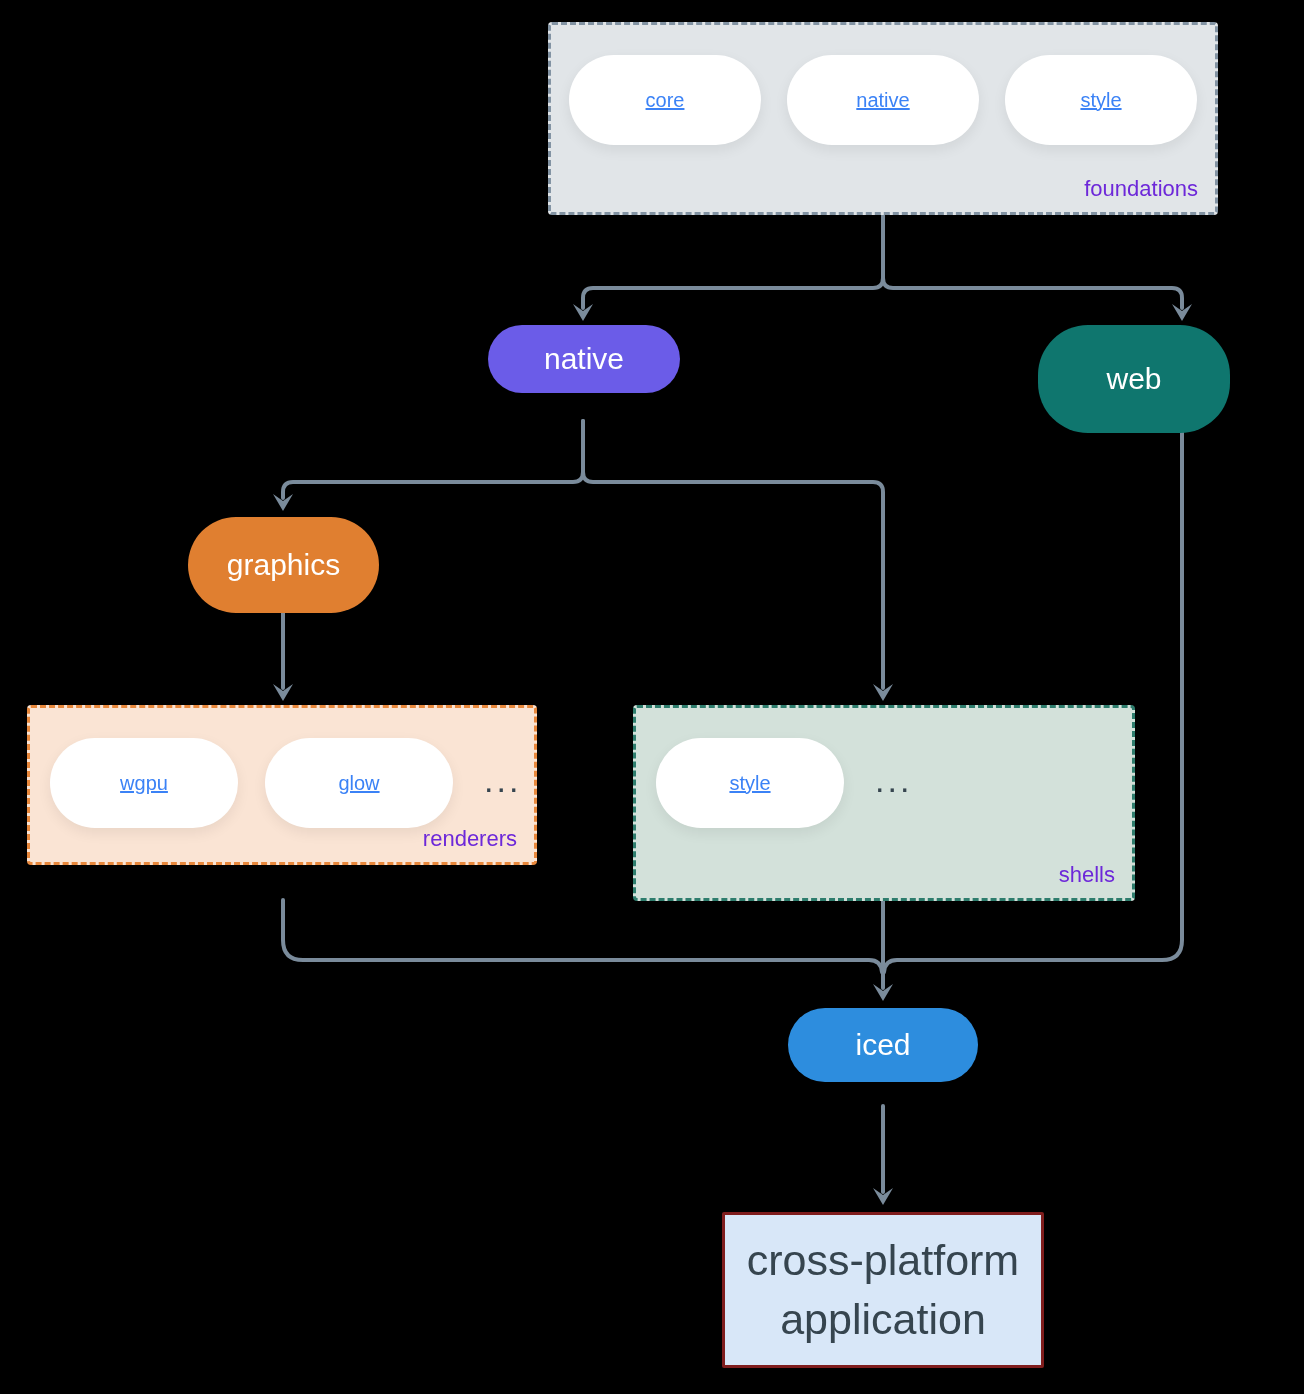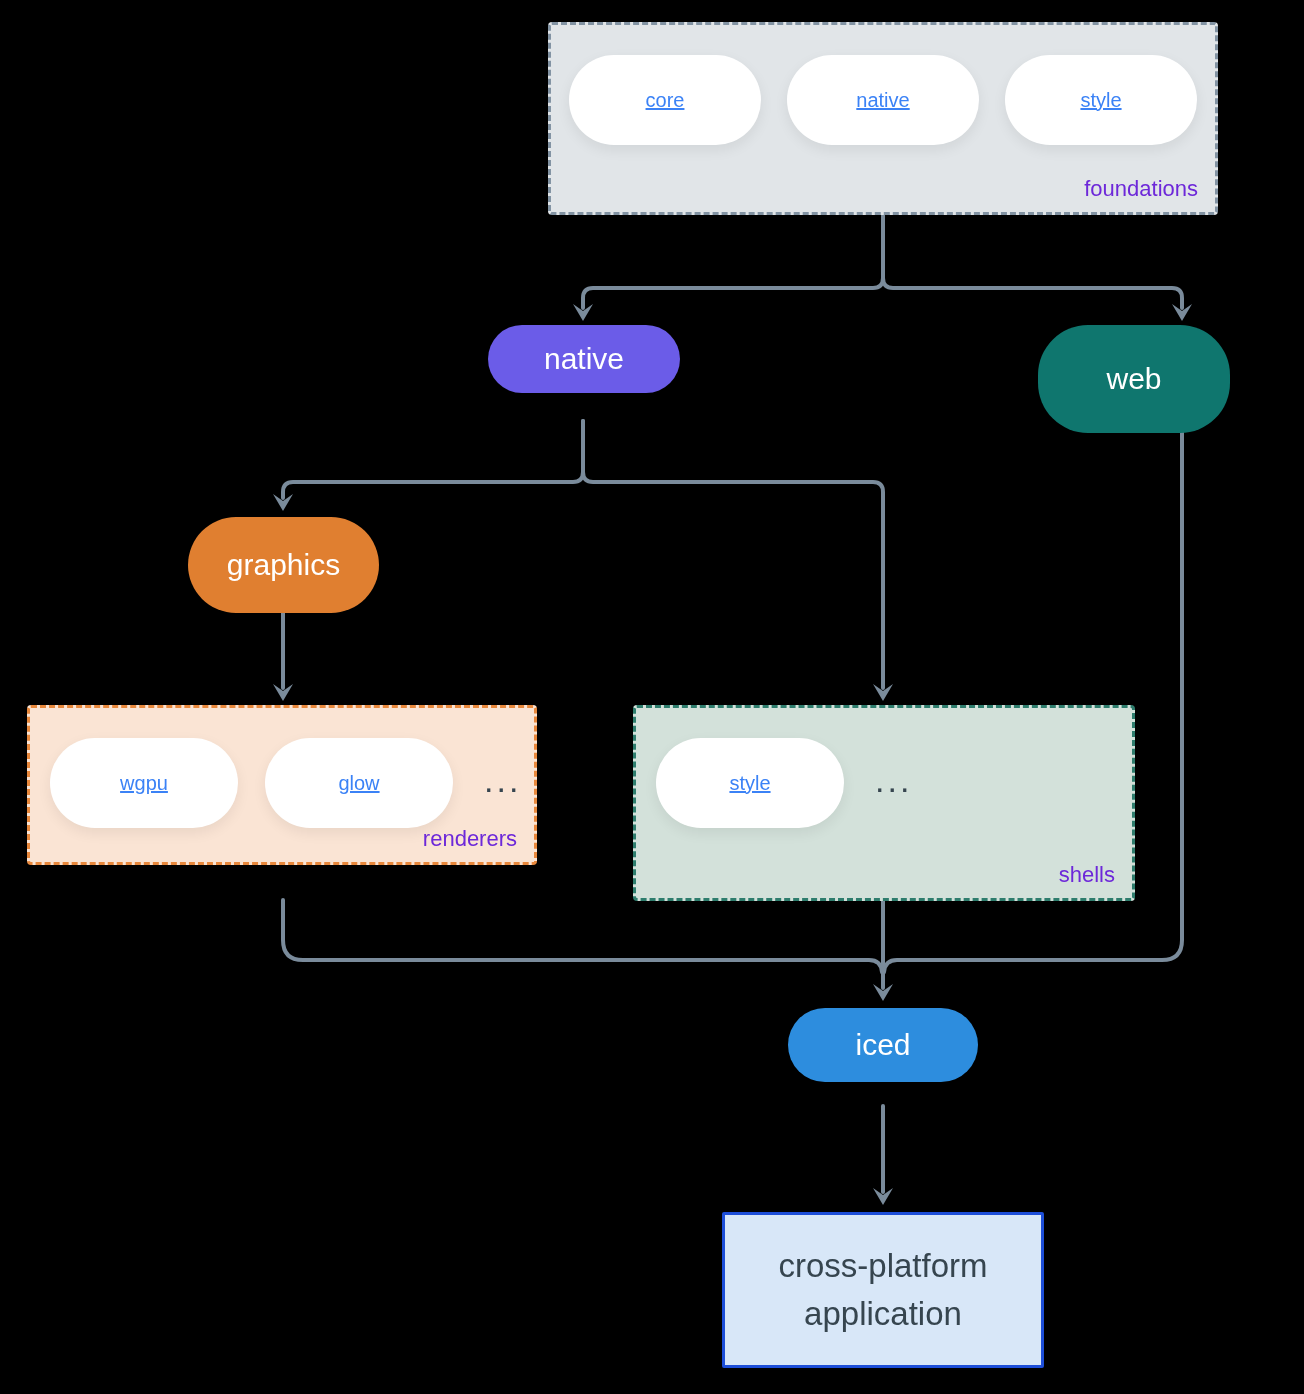--- a/index.html
+++ b/index.html
@@ -100,28 +100,28 @@
   .node-web     { left: 1038px; top: 325px;  width: 192px; height: 108px; background: #0f766e; }
   .node-graphics{ left: 188px;  top: 517px;  width: 191px; height: 96px; background: #e07f30; }
   .node-iced    { left: 788px;  top: 1008px; width: 190px; height: 74px; background: #2d8dde; }
 
   
   .app-box {
     position: absolute;
     left: 722px; top: 1212px;
     width: 322px; height: 156px;
     background: #d8e7f8;
-    border: 3px solid #1d4ed8;
+    border: 3px solid #7f1d1d;
     border-radius: 2px;
     display: flex;
     flex-direction: column;
     align-items: center;
     justify-content: center;
     gap: 10px;
-    font-size: 33px;
+    font-size: 43px;
     color: #36454f;
   }
 </style>
 </head>
 <body>
 
 <div class="canvas">
 
   <svg class="wires" viewBox="0 0 1304 1394" aria-hidden="true">
 

